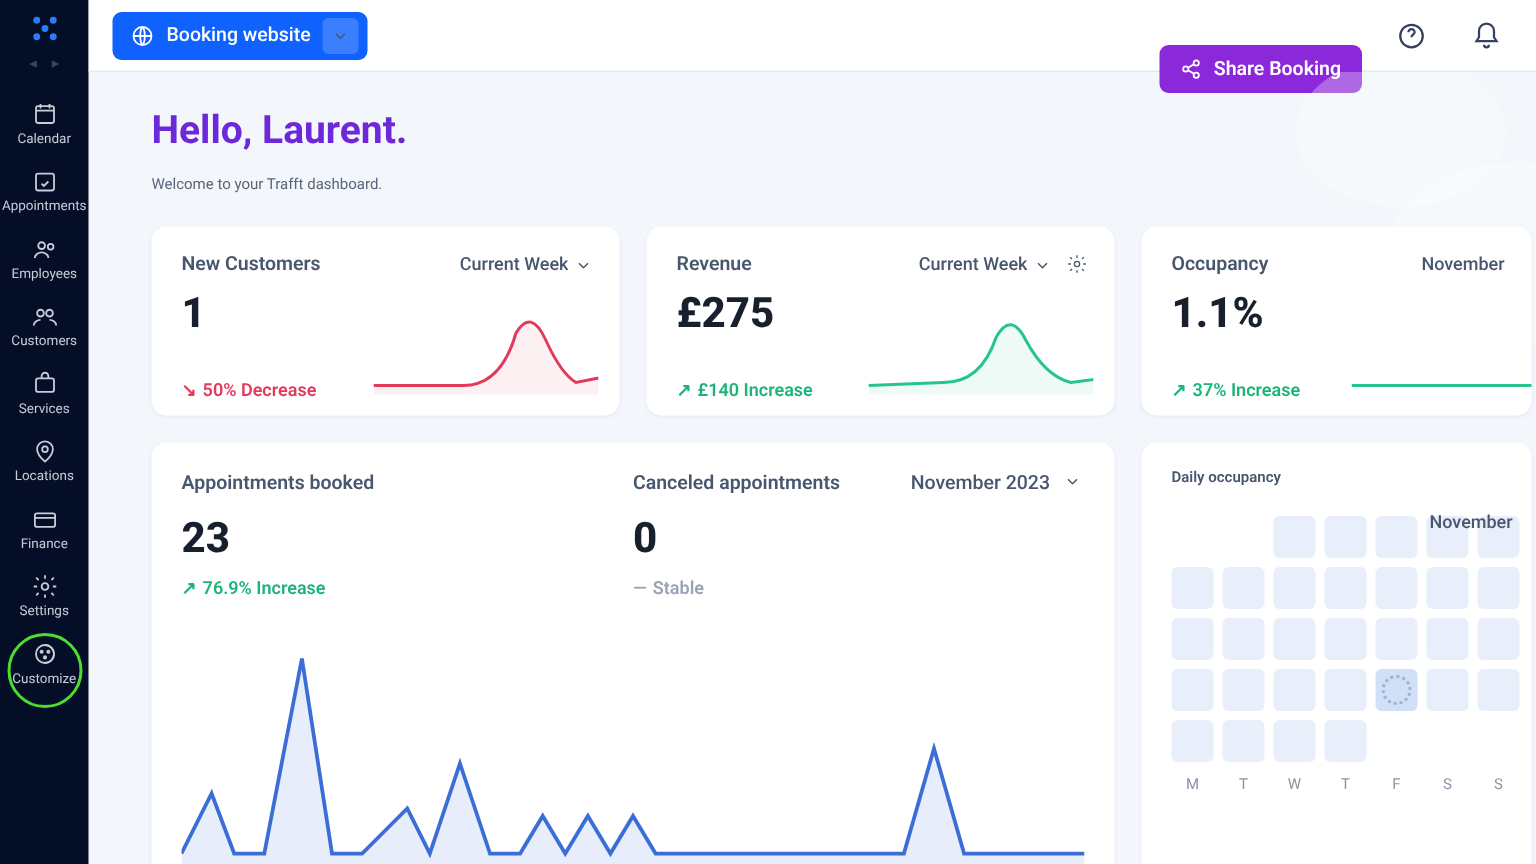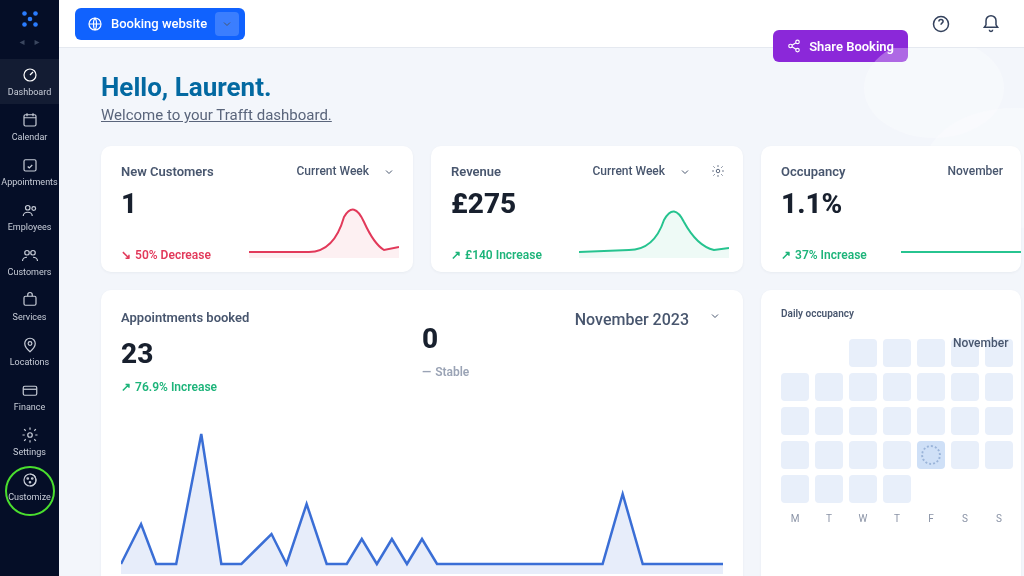--- a/index.html
+++ b/index.html
@@ -25,44 +25,44 @@
   .book-btn { background:#1062fe; color:#fff; border-radius:6px; height:32px; display:flex; align-items:center; padding:0 6px 0 12px; font-size:13px; font-weight:500; gap:8px; cursor:pointer;}
   .book-btn .caret { width:24px; height:24px; background:rgba(255,255,255,0.18); border-radius:4px; display:flex; align-items:center; justify-content:center;}
   .spacer { flex:1; }
   .share-btn { background:#8b28d9; color:#fff; border-radius:6px; height:32px; display:flex; align-items:center; padding:0 14px; font-size:13px; font-weight:600; gap:8px; cursor:pointer;margin-top:45px;}
   .icon-btn { width:34px; height:34px; border-radius:50%; display:flex; align-items:center; justify-content:center; cursor:pointer; color:#33415c;}
   .icon-btn svg { stroke:#33415c; fill:none; stroke-width:1.8;}
   
   
   .content { flex:1; overflow:hidden; padding: 24px 0 0 42px; position:relative;}
   .bg-deco { position:absolute; top:0; right:-30px; width:300px; height:180px; opacity:.6; pointer-events:none;}
-  .hello { font-size:26px; font-weight:700; color:#0369a1; }
-  .welcome { font-size:15px; color:#5a657b; margin-top:4px;text-decoration:underline; }
+  .hello { font-size:26px; font-weight:700; color:#6d28d9; }
+  .welcome { font-size:10px; color:#5a657b; margin-top:16px; }
   
   .row { display:flex; gap:18px; margin-top:22px; }
   .card { background:#fff; border-radius:10px; padding:18px 20px; box-shadow:0 1px 3px rgba(20,30,60,.05); position:relative; overflow:hidden;}
   .card .title { font-size:13px; color:#48566e; font-weight:600; }
   .card .value { font-size:28px; font-weight:800; color:#18202e; margin-top:8px;}
-  .card .period { position:absolute; top:18px; right:18px; font-size:12px; color:#48566e; font-weight:500; display:flex; align-items:flex-end; gap:14px; cursor:pointer;}
+  .card .period { position:absolute; top:18px; right:18px; font-size:12px; color:#48566e; font-weight:500; display:flex; align-items:flex-end; gap:4px; cursor:pointer;}
   .card .gear { stroke:#48566e; fill:none; stroke-width:1.5; margin-left:6px;}
   .change { font-size:12px; font-weight:600; display:flex; align-items:center; gap:4px; margin-top:28px;}
   .change.dec { color:#e23a5b; }
   .change.inc { color:#1db47a; }
   .change.stable { color:#9aa3b5; }
   .spark { position:absolute; right:14px; bottom:14px; width:150px; height:56px; }
   
   .stat-card { width:312px; height:126px; flex-shrink:0;}
   .stat-card.cut { width:260px; }
   
   .row2 { display:flex; gap:18px; margin-top:18px; }
   .big-card { width:642px; height:300px; display:flex; flex-wrap:wrap; padding:20px;}
   .big-card .col { width:50%; }
   .big-card .title2 { font-size:13px; color:#48566e; font-weight:600;}
   .big-card .value2 { font-size:28px; font-weight:800; color:#18202e; margin-top:12px;}
-  .big-card .period2 { position:absolute; top:20px; right:22px; font-size:16px; color:#48566e; font-weight:500; display:flex; align-items:flex-start; gap:20px; cursor:pointer;}
+  .big-card .period2 { position:absolute; top:20px; right:22px; font-size:13px; color:#48566e; font-weight:500; display:flex; align-items:flex-start; gap:9px; cursor:pointer;}
   .big-chart { width:100%; height:170px; margin-top:10px;}
   
   .occ-card { width:260px; height:300px; padding:18px 0 18px 20px;}
   .occ-card .title { font-size:10px; color:#48566e; font-weight:600;}
   .occ-card .period { right:auto; left:200px;margin-top:28px; }
   .cal-grid { display:grid; grid-template-columns:repeat(7, 28px); grid-auto-rows:28px; gap:6px; margin-top:20px;}
   .cal-cell { background:#e8effa; border-radius:4px;}
   .cal-cell.empty { background:transparent;}
   .cal-cell.hl { background:#cfe0f7; position:relative;}
   .cal-cell.hl::after { content:""; position:absolute; inset:4px; border:2px dotted #9ab4d9; border-radius:50%;}
@@ -81,29 +81,20 @@
         <circle cx="12" cy="12" r="2.5"></circle>
         <circle cx="6" cy="18" r="2.5"></circle>
         <circle cx="18" cy="18" r="2.5"></circle>
       </svg>
   </div>
   <div class="arrows">
       <span>◂</span>
       <span>▸</span>
     </div>
 
-  <div class="side-item active">
-    <span class="icn">
-        <svg viewBox="0 0 24 24" width="18" height="18">
-          <circle cx="12" cy="12" r="8"></circle>
-          <path d="M12 12 L16 8"></path>
-        </svg>
-      </span>
-    <span class="side-label">Dashboard</span>
-  </div>
   <div class="side-item">
     <span class="icn">
         <svg viewBox="0 0 24 24" width="18" height="18">
           <rect x="4" y="5" width="16" height="15" rx="2"></rect>
           <path d="M4 9h16M8 3v4M16 3v4"></path>
         </svg>
       </span>
     <span class="side-label">Calendar</span>
   </div>
   <div class="side-item">
@@ -293,20 +284,21 @@
       <div class="card big-card">
         <div class="col">
           <div class="title2">Appointments booked</div>
           <div class="value2">23</div>
           <div class="change inc" style="margin-top:10px">
             <span>↗</span>
             <span>76.9% Increase</span>
           </div>
         </div>
         <div class="col">
+          <div class="title2">Canceled appointments</div>
           <div class="value2">0</div>
           <div class="change stable" style="margin-top:10px">
             <span>—</span>
             <span>Stable</span>
           </div>
         </div>
         <div class="period2">
           <span>November 2023</span>
           <svg class="chev" width="12" height="12" viewBox="0 0 24 24">
               <path d="M6 9l6 6 6-6"></path>

